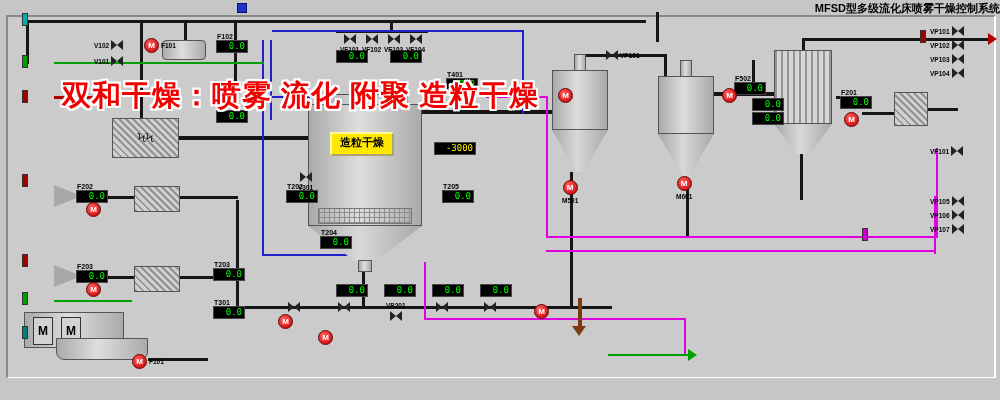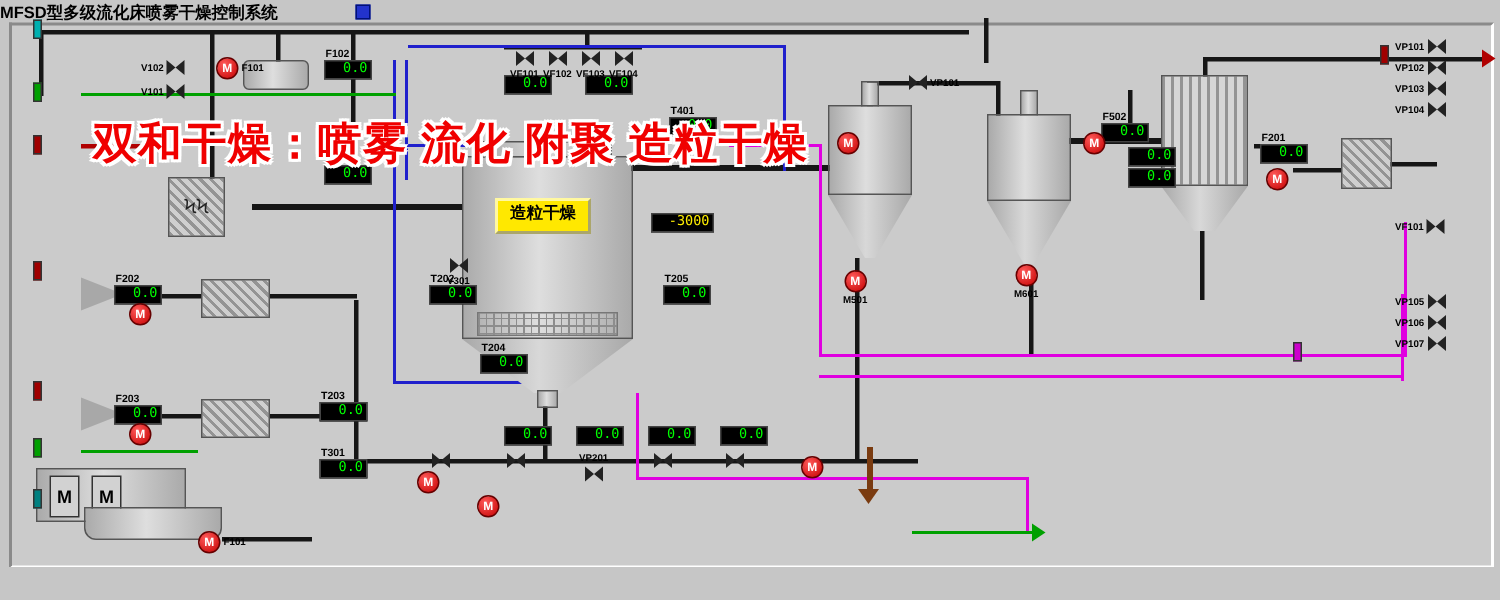--- a/index.html
+++ b/index.html
@@ -1,20 +1,20 @@
 <!DOCTYPE html>
 <html><head>
 <meta charset="utf-8">
 <style>
   html,body{margin:0;padding:0;background:#888;}
   #screen{position:relative;width:1000px;height:400px;background:#c6c6c6;overflow:hidden;
     font-family:"Liberation Sans","DejaVu Sans",sans-serif;color:#000;}
   
   #titlebar{position:absolute;left:0;top:0;width:1000px;height:15px;}
-  #titlebar .ttl{position:absolute;left:0;top:1px;width:100%;text-align:left;font-size:11px;font-weight:bold;}
+  #titlebar .ttl{position:absolute;left:0;top:1px;width:100%;text-align:right;font-size:11px;font-weight:bold;}
   #titlebar .cmp{position:absolute;right:6px;top:2px;font-size:9px;font-weight:bold;}
   #titlebar .appic{position:absolute;left:237px;top:3px;width:8px;height:8px;background:#2233cc;border:1px solid #001177;}
   
   #frame{position:absolute;left:6px;top:15px;width:986px;height:360px;background:#cbcbcb;
     border-top:2px solid #8a8a8a;border-left:2px solid #8a8a8a;border-bottom:2px solid #fff;border-right:2px solid #fff;}
   
   .pipe{position:absolute;z-index:2;}
   .c-blk{background:#161616;}
   .c-mag{background:#e000e0;}
   .c-blu{background:#2020cc;}
@@ -128,21 +128,21 @@
   <div class="pipe c-mag" style="left:936px;top:148px;width:2px;height:90px"></div>
   <div class="pipe c-mag" style="left:424px;top:262px;width:2px;height:58px"></div>
   <div class="pipe c-mag" style="left:424px;top:318px;width:262px;height:2px"></div>
   <div class="pipe c-mag" style="left:684px;top:318px;width:2px;height:38px"></div>
   <div class="pipe c-grn" style="left:54px;top:62px;width:210px;height:2px"></div>
   <div class="pipe c-grn" style="left:54px;top:300px;width:78px;height:2px"></div>
   <div class="pipe c-grn" style="left:608px;top:354px;width:82px;height:2px"></div>
   <div class="pipe c-red" style="left:54px;top:96px;width:44px;height:3px"></div>
 
   <div class="eq shell" style="left:162px;top:40px;width:44px;height:20px;border-radius:4px"></div>
-  <div class="eq hatch" style="left:112px;top:118px;width:38px;height:40px">
+  <div class="eq hatch" style="left:112px;top:118px;width:67px;height:40px">
     <span class="bolt">ϞϞ</span>
     </div>
   <div class="eq hatch" style="left:134px;top:186px;width:46px;height:26px"></div>
   <div class="eq hatch" style="left:134px;top:266px;width:46px;height:26px"></div>
   <div class="eq funnel" style="left:54px;top:185px"></div>
   <div class="eq funnel" style="left:54px;top:265px"></div>
   <div class="eq shell" style="left:322px;top:94px;width:86px;height:12px"></div>
   <div class="eq shell" style="left:308px;top:104px;width:114px;height:122px"></div>
   <div class="eq bed" style="left:318px;top:208px;width:94px;height:16px"></div>
   <div class="eq cone" style="left:308px;top:226px;width:114px;height:36px;clip-path:polygon(0 0,100% 0,58% 100%,42% 100%)"></div>

